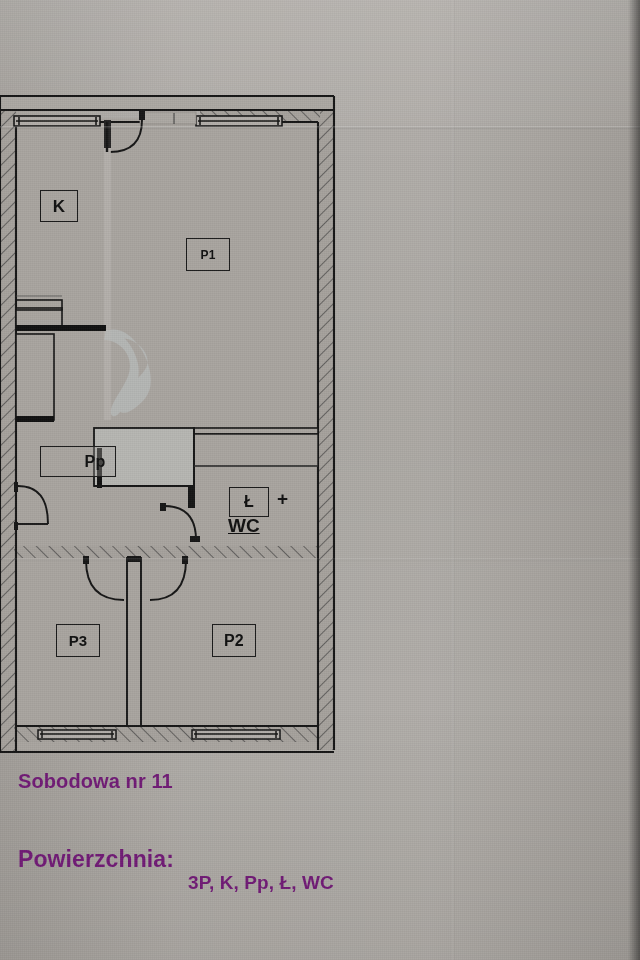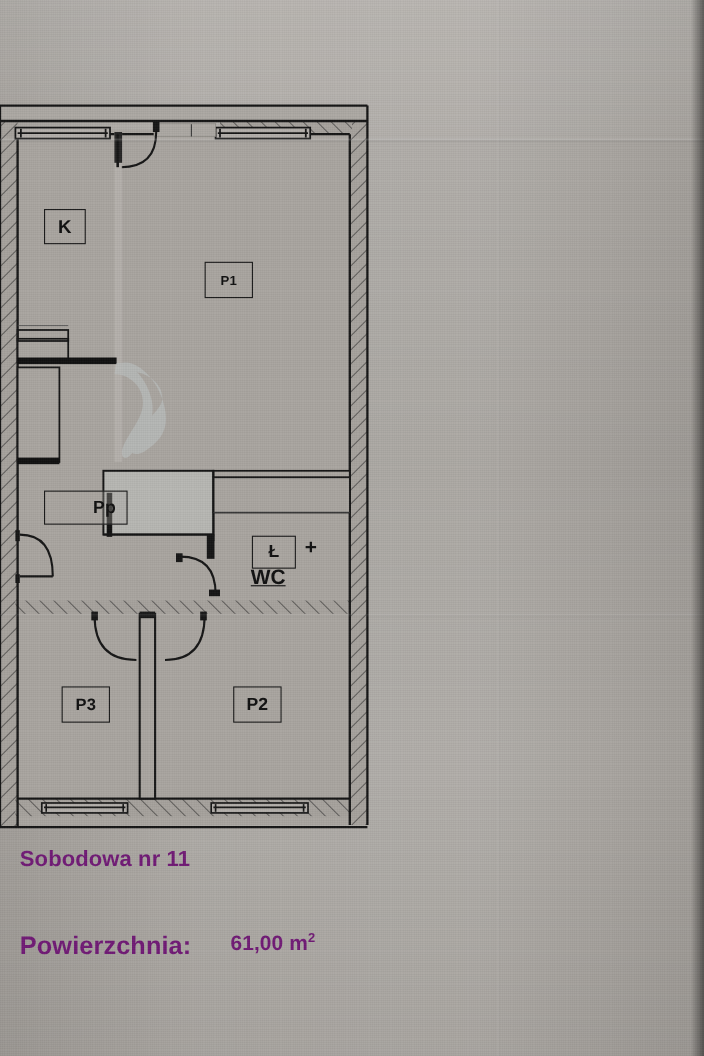--- a/index.html
+++ b/index.html
@@ -279,24 +279,22 @@
   <div class="rlabel" style="left:212px; top:624px; width:42px; height:31px; font-size:16px;">P2</div>
 
   <div class="plain-label" style="left:277px; top:489px; font-size:19px;">+</div>
 
   <div class="plain-label" style="left:228px; top:516px; font-size:19px;text-decoration:underline;">WC</div>
 
   <div class="caption" style="left:18px; top:770px; font-size:20px;">Sobodowa nr 11</div>
 
   <div class="caption" style="left:18px; top:824px; font-size:23px;margin-top:22px;">Powierzchnia:</div>
 
-  <div class="caption" style="left:188px; top:824px; font-size:19px;">
-    <span>61,00 m</span><sup>2</sup>
-  </div>
-
+
+  <div class="caption" style="left:188px; top:872px; font-size:19px;">3P, K, Pp, Ł, WC</div>
 
   <div class="grain"></div>
   <div class="fold" style="top:126px;"></div>
   <div class="fold" style="top:558px; opacity:.45;"></div>
   <div class="fold-v" style="left:452px; opacity:.5;"></div>
   <div class="edge-dark"></div>
 
 </div>
 
 </body></html>

